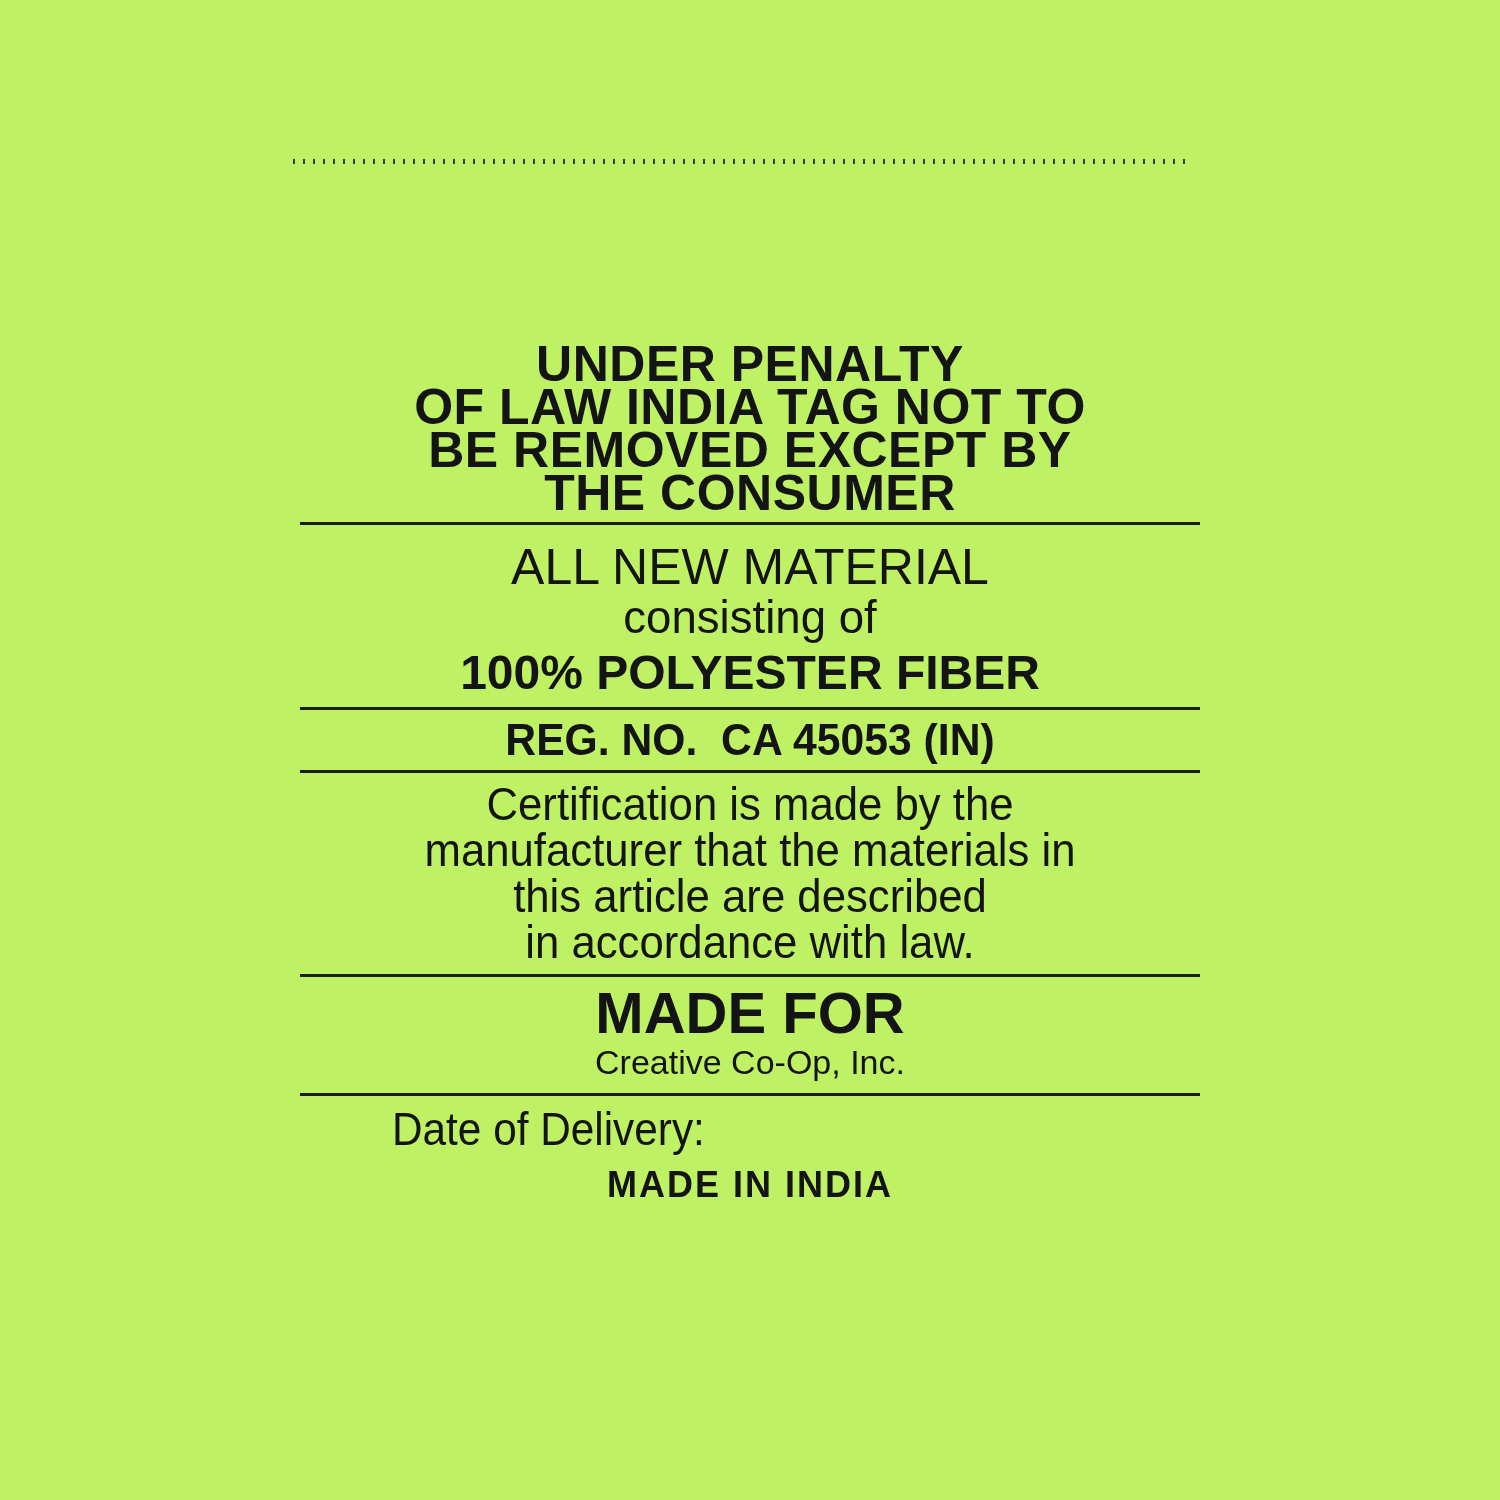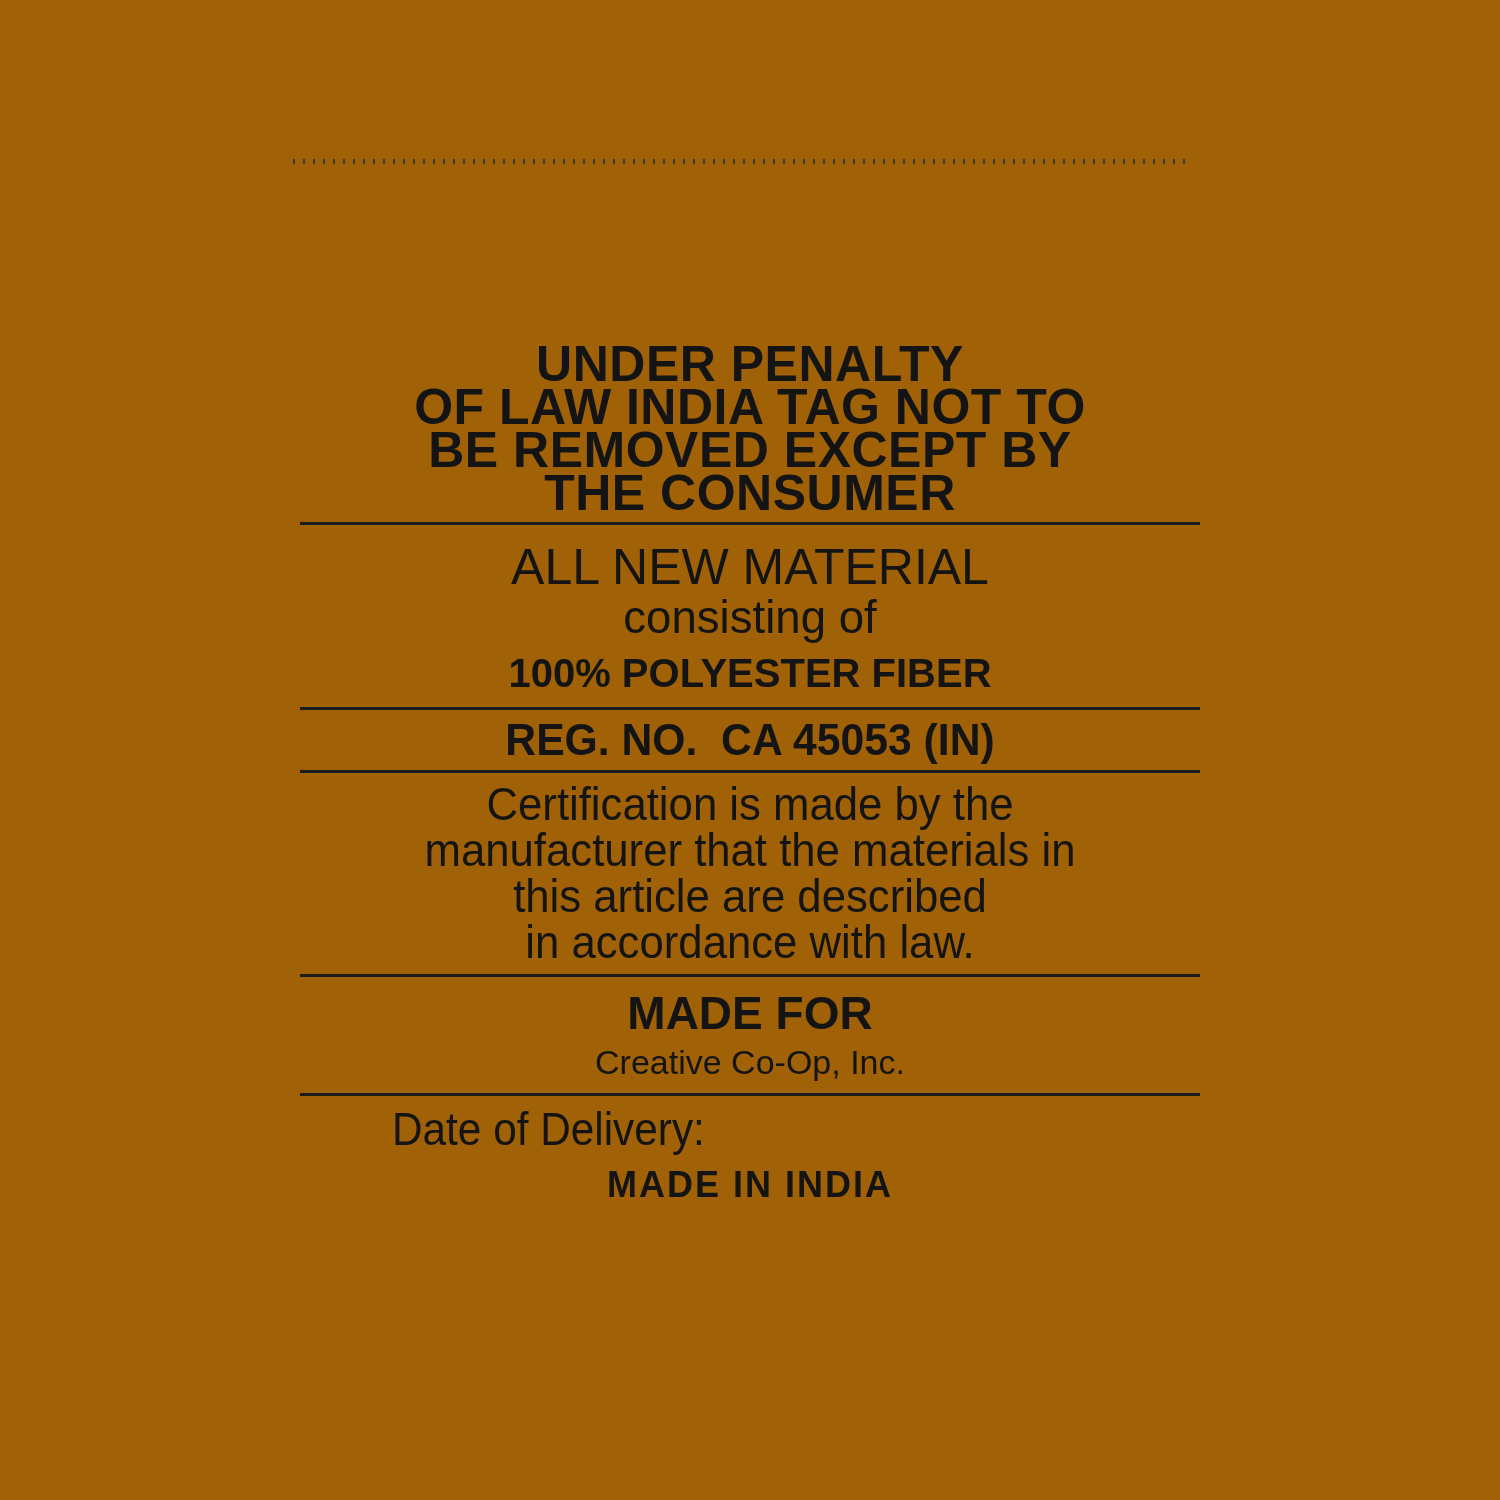--- a/index.html
+++ b/index.html
@@ -3,21 +3,21 @@
 <meta charset="utf-8">
 <style>
   html, body { margin: 0; padding: 0; }
   body {
     width: 1500px; height: 1500px;
     background: #ffffff;
     font-family: "Liberation Sans", sans-serif;
     color: #141414;
     overflow: hidden;
   }
-  .canvas { position: relative; width: 1500px; height: 1500px; background: #a16207; }
+  .canvas { position: relative; width: 1500px; height: 1500px; background: #bef264; }
 
   .perforation {
     position: absolute;
     top: 159px; left: 293px;
     width: 900px; height: 5px;
     background: repeating-linear-gradient(to right, #3c3c3c 0 2px, transparent 2px 10px);
   }
 
   .label {
     position: absolute;
@@ -30,34 +30,34 @@
 
   .penalty { margin-top: 343px; }
   .penalty .pl {
     font-size: 50px; font-weight: bold; line-height: 43px;
     letter-spacing: 0.5px; white-space: nowrap;
   }
   .rule1 { margin-top: 7px; }
 
   .mat-heading { margin-top: 16px; font-size: 50px; font-weight: normal; line-height: 52px; white-space: nowrap; }
   .mat-sub { font-size: 47px; line-height: 48px; transform: scaleX(0.97); }
-  .mat-contents { margin-top: 6px; font-size: 40px; font-weight: bold; line-height: 52px; white-space: nowrap; }
+  .mat-contents { margin-top: 6px; font-size: 48px; font-weight: bold; line-height: 52px; white-space: nowrap; }
   .rule2 { margin-top: 8px; }
 
   .reg {
     margin-top: 6px; font-size: 44px; font-weight: bold; line-height: 48px;
     white-space: pre; transform: scaleX(0.97);
   }
   .rule3 { margin-top: 6px; }
 
   .cert { margin-top: 8px; transform: scaleX(0.95); }
   .cert .cl { font-size: 46px; line-height: 46px; white-space: nowrap; }
   .rule4 { margin-top: 9px; }
 
-  .madefor-heading { margin-top: 11px; font-size: 46px; font-weight: bold; line-height: 50px; }
+  .madefor-heading { margin-top: 11px; font-size: 58px; font-weight: bold; line-height: 50px; }
   .addr { font-size: 34px; line-height: 48px; white-space: nowrap; }
   .rule5 { margin-top: 7px; }
 
   .delivery {
     margin-top: 7px; font-size: 46px; line-height: 52px;
     text-align: left; padding-left: 100px;
     transform: scaleX(0.92); transform-origin: left center;
   }
   .origin {
     margin-top: 2px; font-size: 36px; font-weight: bold; line-height: 56px;

